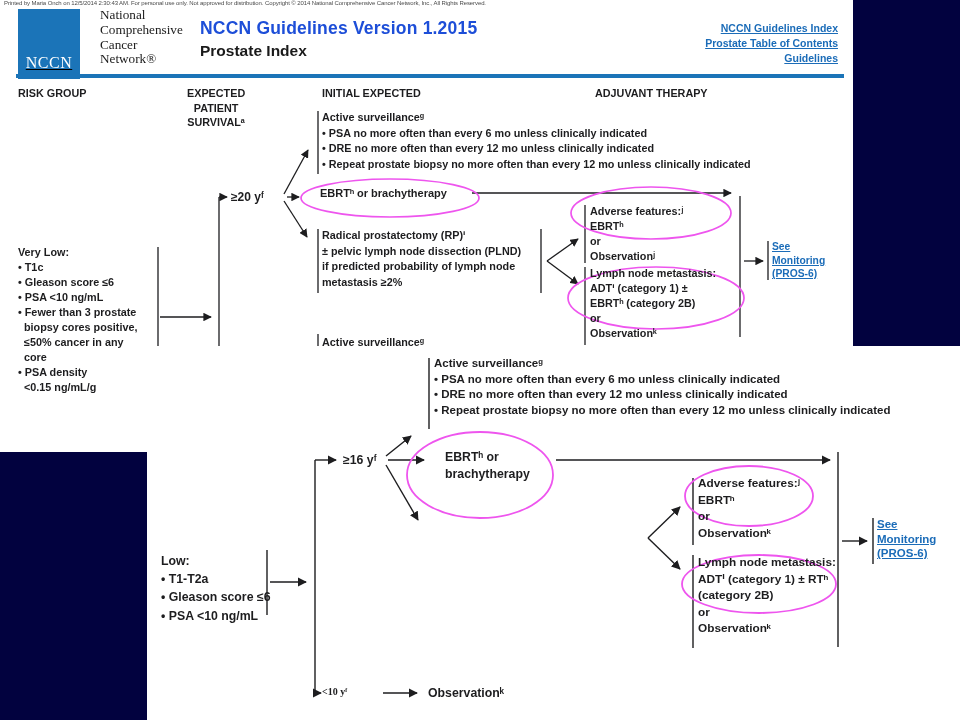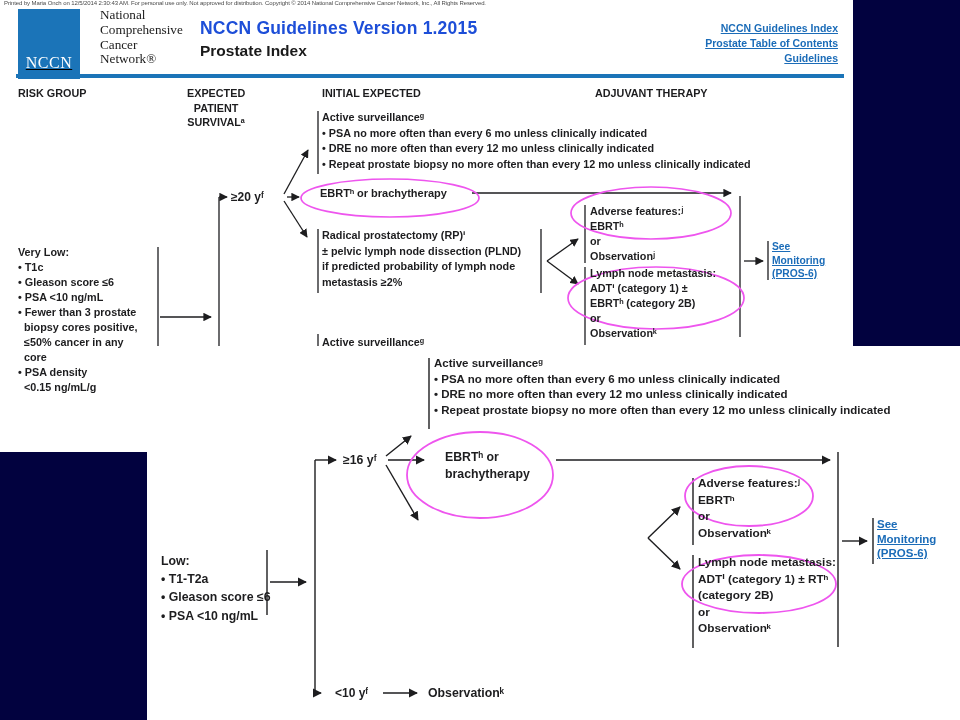--- a/index.html
+++ b/index.html
@@ -186,21 +186,21 @@
       <ellipse cx="602" cy="150" rx="64" ry="30"></ellipse>
       <ellipse cx="612" cy="238" rx="77" ry="29"></ellipse>
     </g>
   </svg>
 
   <div class="abs flowtext p2-risk pre" style="left:14px;top:200px;margin-top:6px;">Low:
 • T1-T2a
 • Gleason score ≤6
 • PSA &lt;10 ng/mL</div>
   <div class="abs flowtext" style="left:196px;top:107px;font-size:12.3px;">≥16 yᶠ</div>
-  <div class="abs flowtext" style="left:188px;top:340px;font-size:12px;">&lt;10 yᶠ</div>
+  <div class="abs flowtext" style="left:175px;top:340px;font-size:10px;font-family:Liberation Serif, serif;">&lt;10 yᶠ</div>
   <div class="abs flowtext p2-body pre" style="left:287px;top:10px;">Active surveillanceᵍ
 • PSA no more often than every 6 mo unless clinically indicated
 • DRE no more often than every 12 mo unless clinically indicated
 • Repeat prostate biopsy no more often than every 12 mo unless clinically indicated</div>
   <div class="abs flowtext p2-big pre" style="left:286px;top:103px;margin-left:12px;">EBRTʰ or
 brachytherapy</div>
   <div class="abs flowtext p2-opt pre" style="left:551px;top:129px;">Adverse features:ʲ
 EBRTʰ
 or
 Observationᵏ</div>

